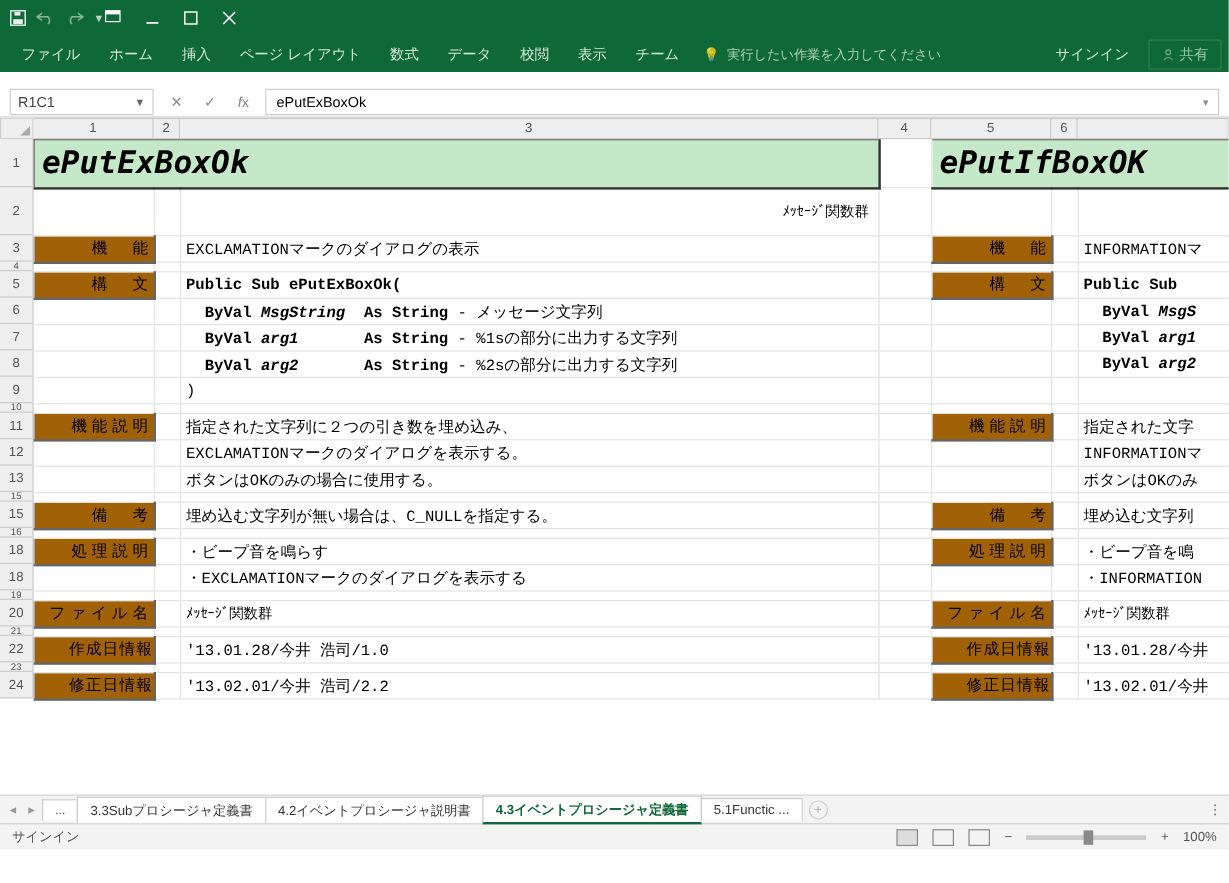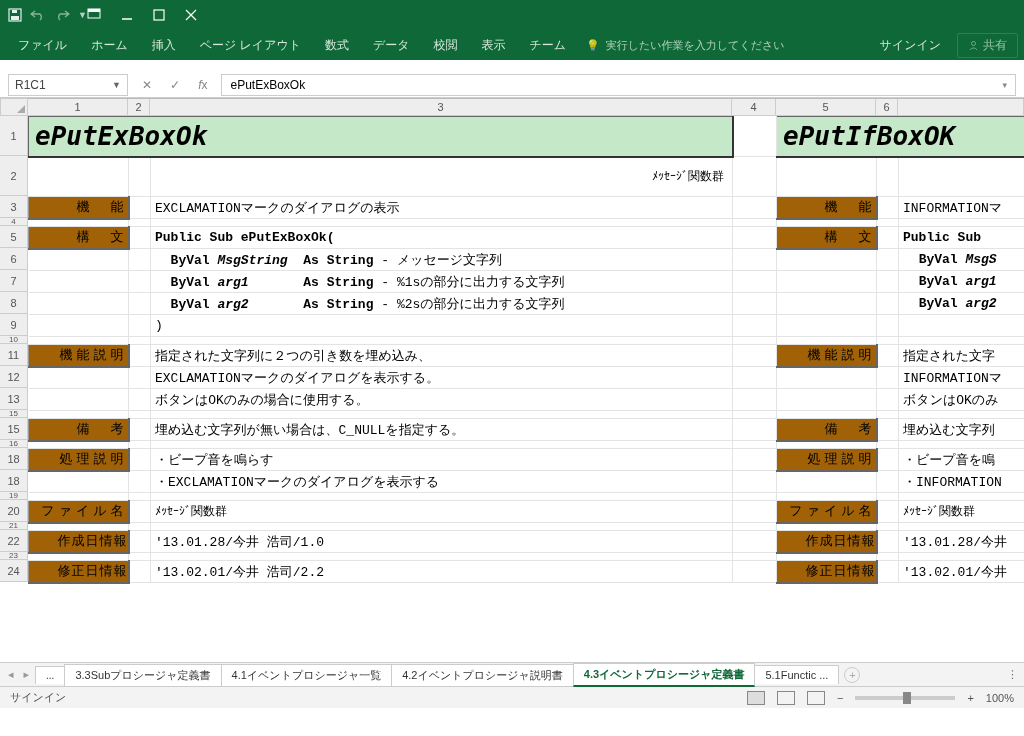--- a/index.html
+++ b/index.html
@@ -413,21 +413,20 @@
   </div>
 </div>
 
 <div class="sheet-tabs">
   <div class="nav">
     <span>◂</span>
     <span>▸</span>
   </div>
   <div class="stab small">...</div>
   <div class="stab">3.3Subプロシージャ定義書</div>
-  <div class="stab">4.1イベントプロシージャ一覧</div>
   <div class="stab">4.2イベントプロシージャ説明書</div>
   <div class="stab active">4.3イベントプロシージャ定義書</div>
   <div class="stab">5.1Functic ...</div>
   <div class="plus">+</div>
   <span class="dots">⋮</span>
 </div>
 
 <div class="statusbar">
   <span>サインイン</span>
   <div class="right">

